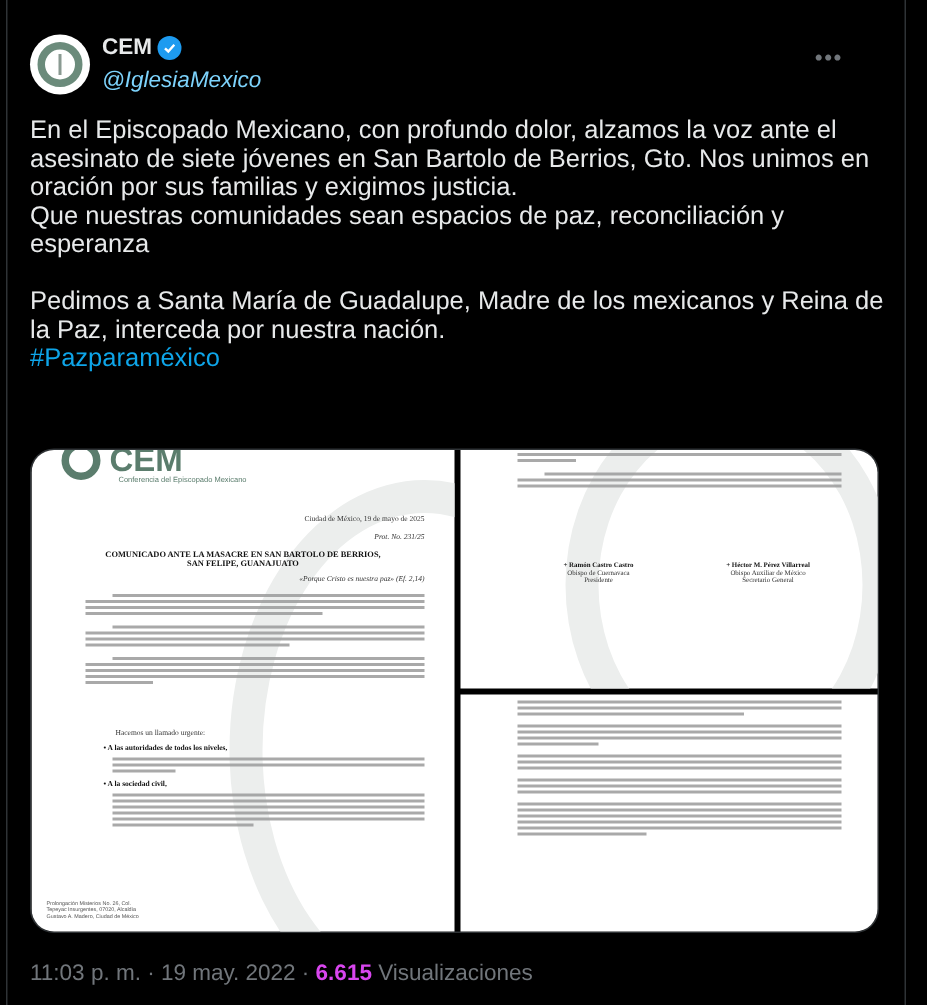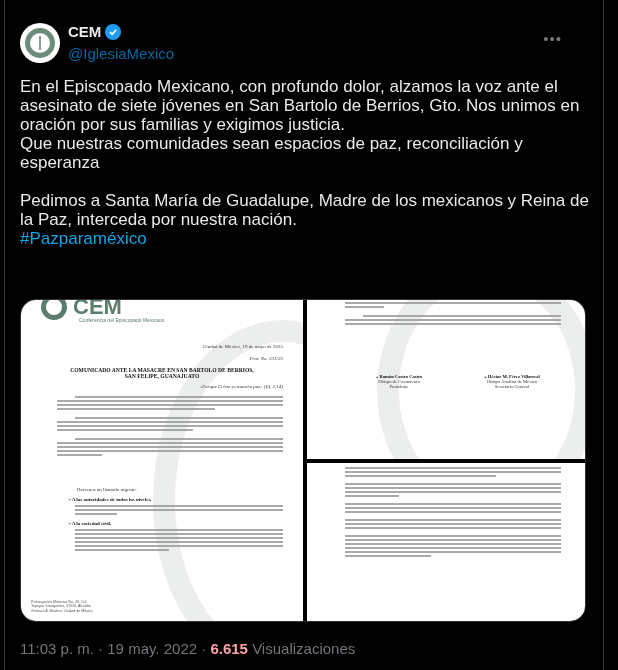--- a/index.html
+++ b/index.html
@@ -6,41 +6,41 @@
     html, body { width: 618px; height: 670px; background: #000; overflow: hidden; }
     body { font-family: "Liberation Sans", "DejaVu Sans", sans-serif; color: #e7e9ea; position: relative; }
     .frame { position: absolute; left: 4px; top: 0; width: 600px; height: 670px; border-left: 1px solid #2f3336; border-right: 1px solid #2f3336; }
     .header { position: absolute; left: 20px; top: 20px; height: 50px; width: 566px; }
     .avatar { position: absolute; left: 0; top: 3px; width: 40px; height: 40px; border-radius: 50%; background: #fff; display: flex; align-items: center; justify-content: center; }
     .avatar .ring { width: 30px; height: 30px; border-radius: 50%; border: 5px solid #6b8b7b; background: #fff; display: flex; align-items: center; justify-content: center; }
     .avatar .bar { width: 2px; height: 14px; background: #8a9a92; }
     .names { position: absolute; left: 48px; top: 2px; }
     .display-name { font-weight: bold; font-size: 15px; color: #e7e9ea; display: flex; align-items: center; gap: 4px; line-height: 20px; }
     .verified { width: 16px; height: 16px; border-radius: 50%; background: #1d9bf0; display: inline-flex; align-items: center; justify-content: center; }
-    .handle { font-size: 15px; color: #0369a1; line-height: 20px; margin-top: 2px; }
+    .handle { font-size: 15px; color: #7dd3fc; line-height: 20px; margin-top: 2px; font-style: italic; }
     .more { position: absolute; right: 24px; top: 10px; color: #71767b; font-size: 15px; letter-spacing: 1px; cursor: pointer; }
     .body-text { position: absolute; left: 20px; top: 77px; width: 570px; font-size: 17px; line-height: 19px; color: #e7e9ea; white-space: pre-wrap; }
     .hashtag { color: #0ea5e9; }
     .media { position: absolute; left: 20px; top: 299px; width: 566px; height: 323px; border-radius: 16px; overflow: hidden; background: #000; border: 1px solid #2f3336; }
     .doc { position: absolute; background: #fff; overflow: hidden; }
     .doc1 { left: 0; top: 0; width: 282px; height: 323px; }
     .doc2 { left: 286px; top: 0; width: 280px; height: 159px; }
     .doc3 { left: 286px; top: 163px; width: 280px; height: 160px; }
     .wm { position: absolute; border-radius: 50%; border: 22px solid #eceeed; }
     .doc1 .wm { width: 260px; height: 360px; right: -110px; top: 20px; }
     .doc2 .wm { width: 220px; height: 260px; left: 70px; top: -40px; }
     .doc-line { height: 2px; background: #9a9a9a; margin: 0 0 2px 0; opacity: 0.85; }
     .small { font-family: "Liberation Serif", serif; color: #333; position: absolute; }
     .cem-logo { position: absolute; left: 20px; top: -6px; display: flex; align-items: center; gap: 6px; }
     .cem-ring { width: 26px; height: 26px; border-radius: 50%; border: 5px solid #5b7d6d; }
     .cem-text { font-family: "Liberation Sans", sans-serif; font-weight: bold; color: #5b7d6d; font-size: 22px; line-height: 22px; }
     .cem-sub { font-size: 5px; color: #5b7d6d; font-family: "Liberation Sans", sans-serif; position: absolute; left: 58px; top: 17px; white-space: nowrap; }
     .para { position: absolute; }
     .footer { position: absolute; left: 20px; top: 640px; font-size: 15px; color: #71767b; white-space: nowrap; }
-    .footer b { color: #fca5a5; font-weight: bold; text-align: center; }
+    .footer b { color: #d946ef; font-weight: bold; text-align: center; }
   </style>
 </head>
 <body>
 
 <div class="frame"></div>
 
 <div class="header">
   <div class="avatar">
     <div class="ring">
         <div class="bar"></div>

